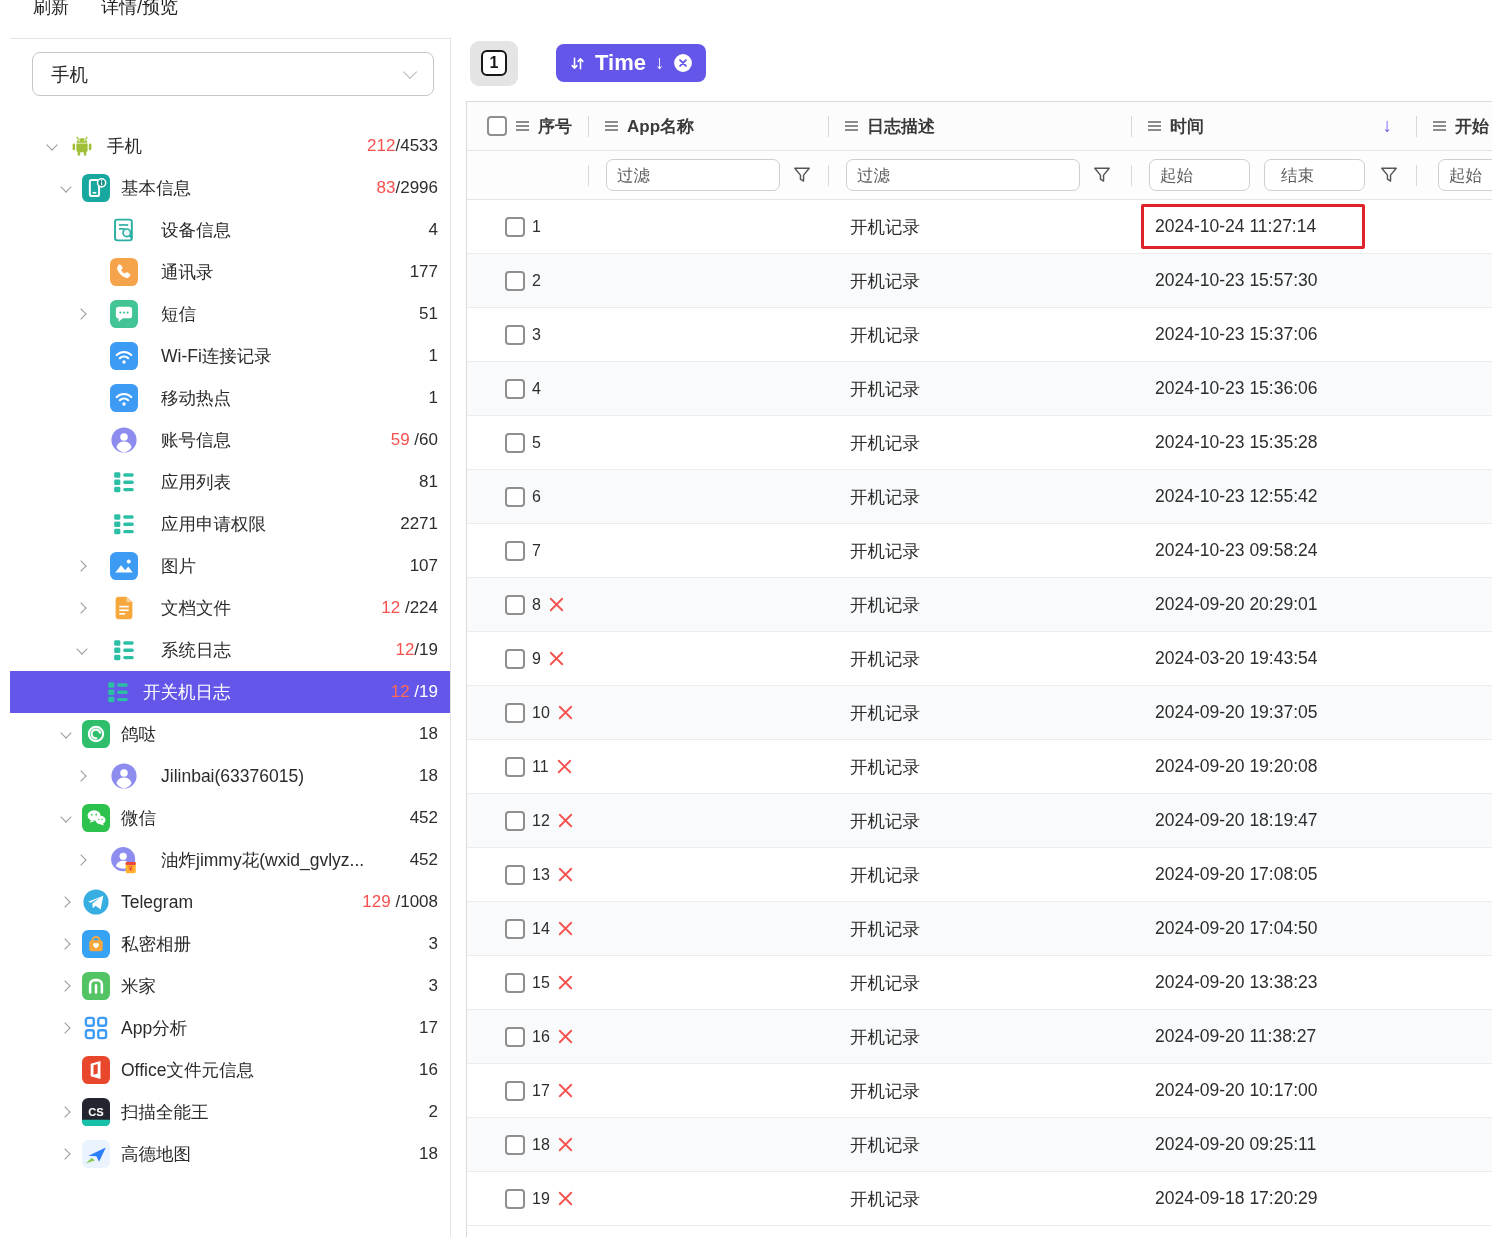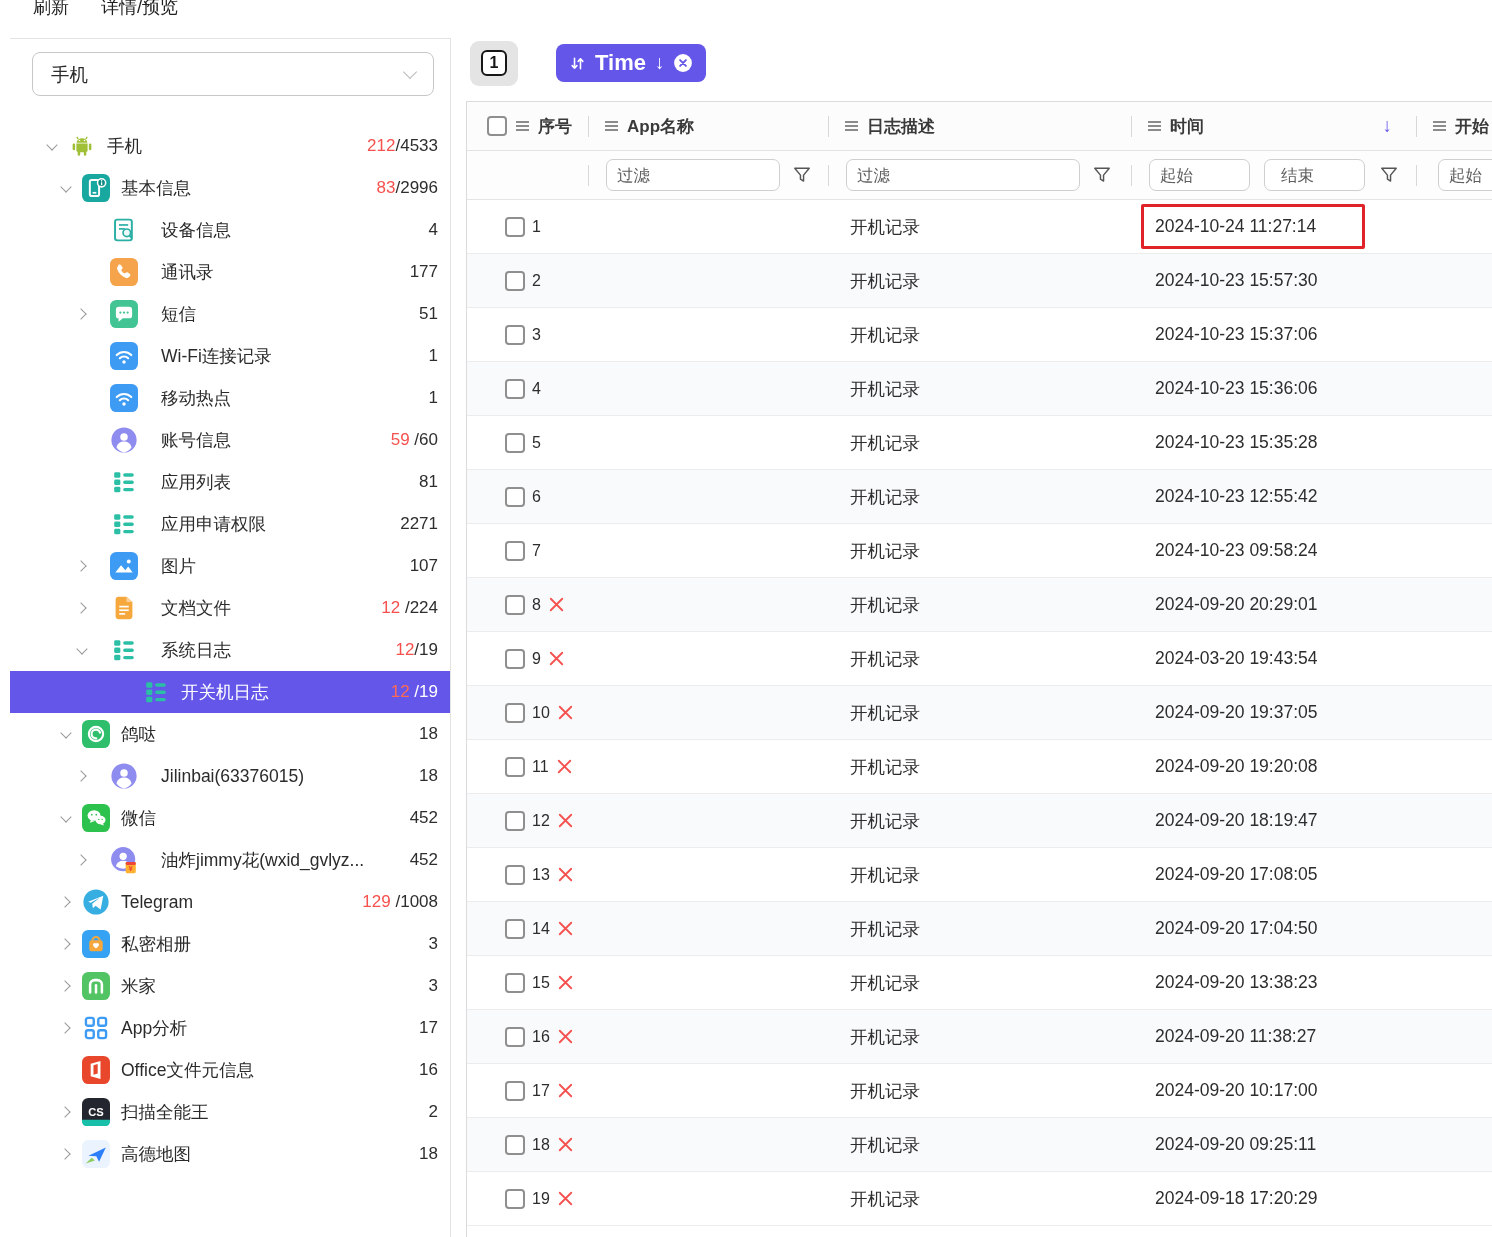--- a/index.html
+++ b/index.html
@@ -14,21 +14,21 @@
   
   .sidebar{position:absolute;left:10px;top:38px;width:441px;bottom:0;background:#fff;
            border-top:1px solid #E3E3E3;border-right:1px solid #E3E3E3;}
   .selectbox{margin:13px 16px 0 22px;height:44px;border:1px solid #C7C7C7;border-radius:8px;
              display:flex;align-items:center;padding:0 18px;font-size:18.5px;color:#2b2b2b;cursor:pointer;}
   .selectbox .sel-chev{margin-left:auto;width:10px;height:10px;border-right:1.6px solid #B9B9B9;
              border-bottom:1.6px solid #B9B9B9;transform:rotate(45deg);margin-top:-4px;}
   .tree{margin-top:29px;}
   .trow{height:42px;display:flex;align-items:center;position:relative;padding-right:28px;cursor:pointer;}
   .trow.lv0{padding-left:34px;} .trow.lv1{padding-left:48px;}
-  .trow.lv2{padding-left:64px;gap:12px;} .trow.lv3{padding-left:108px;}
+  .trow.lv2{padding-left:64px;gap:12px;} .trow.lv3{padding-left:70px;}
   .chevbox{width:16px;height:16px;display:flex;align-items:center;justify-content:center;flex:0 0 16px;margin-right:8px;}
   .chev{width:8px;height:8px;border-right:1.6px solid #9A9A9A;border-bottom:1.6px solid #9A9A9A;display:block;}
   .chev.right{transform:rotate(-45deg);margin-left:-2px;}
   .chev.down{transform:rotate(45deg);margin-top:-3px;}
   .ticon{width:28px;height:28px;flex:0 0 28px;margin-right:11px;display:flex;align-items:center;justify-content:center;}
   .ticon svg{width:100%;height:100%;display:block;}
   .tlabel{font-size:17.5px;color:#2b2b2b;white-space:nowrap;overflow:hidden;text-overflow:ellipsis;max-width:235px;}
   .tcount{position:absolute;right:12px;font-size:17px;color:#2e2e2e;white-space:pre;}
   .cred{color:var(--red);white-space:pre;}
   .cblk{white-space:pre;}

